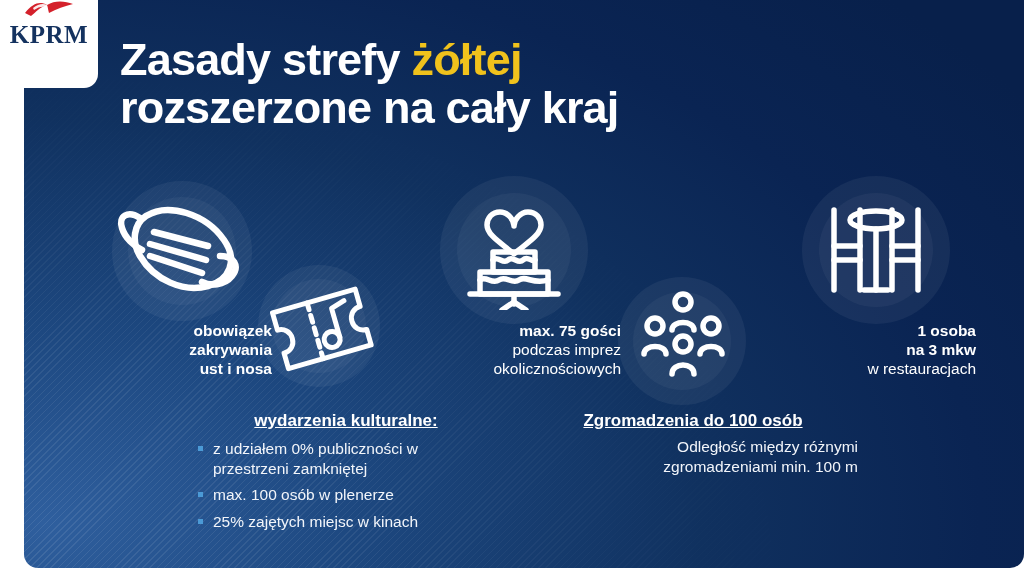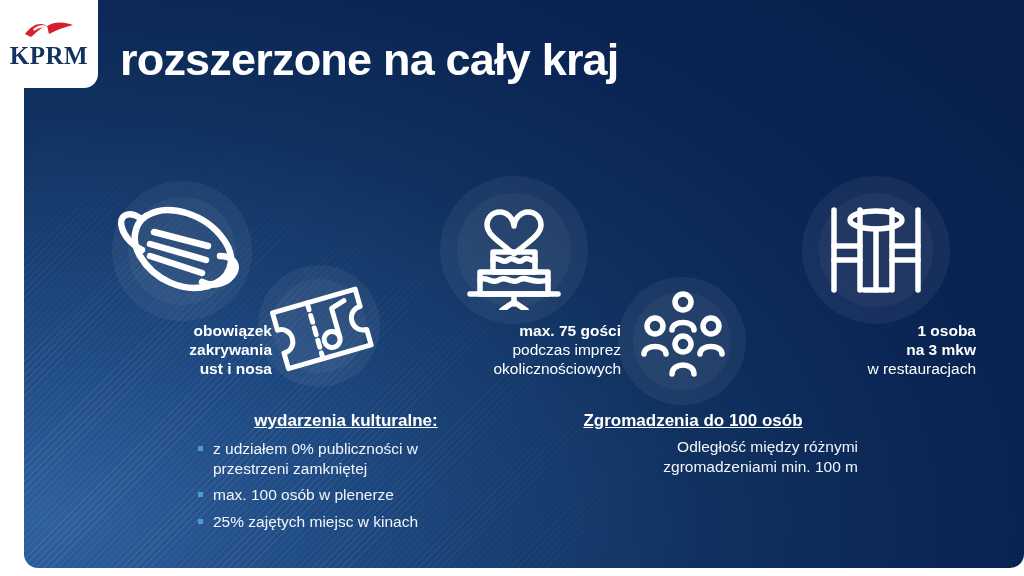--- a/index.html
+++ b/index.html
@@ -23,21 +23,21 @@
       rgba(0,0,0,0) 1px, rgba(0,0,0,0) 5px);
     -webkit-mask-image:radial-gradient(95% 110% at 0% 100%, rgba(0,0,0,1) 0%, rgba(0,0,0,.85) 30%, rgba(0,0,0,.25) 62%, rgba(0,0,0,0) 85%);
             mask-image:radial-gradient(95% 110% at 0% 100%, rgba(0,0,0,1) 0%, rgba(0,0,0,.85) 30%, rgba(0,0,0,.25) 62%, rgba(0,0,0,0) 85%);
     pointer-events:none;
   }
 
   
   .logo-box{
     position:absolute;left:0;top:0;width:98px;height:88px;background:#ffffff;
     border-radius:0 0 14px 0;z-index:6;
-    display:flex;flex-direction:column;align-items:center;justify-content:center;
+    display:flex;flex-direction:column;align-items:center;
   }
   .logo-flag{width:52px;height:20px;margin-bottom:2px;}
   .logo-text{
     font-family:"Liberation Serif",serif;font-size:25px;font-weight:700;
     color:#14325f;letter-spacing:.5px;line-height:1;
   }
 
   
   .headline{
     position:absolute;left:120px;top:36px;width:800px;z-index:5;
@@ -81,20 +81,21 @@
   <div class="logo-box">
     <svg class="logo-flag" viewBox="0 0 52 20">
       <path d="M2 13 C10 3, 17 1, 24 5 C17 7, 13 12, 8 16 Z" fill="#d4212b"></path>
       <path d="M24 5 C32 0, 42 1, 50 4 C42 6, 33 9, 26 13 C25 10, 25 7, 24 5 Z" fill="#d4212b"></path>
       <path d="M10 8 C15 4, 20 3, 24 5 L23 7 C19 6, 15 7, 11 10 Z" fill="#ffffff" opacity="0.9"></path>
     </svg>
     <div class="logo-text">KPRM</div>
   </div>
 
   <div class="headline">
+    <div><span>Zasady strefy </span><span class="hl-yellow">żółtej</span></div>
     <div>rozszerzone na cały kraj</div>
   </div>
 
   <div class="bubble" style="left:112px;top:181px;width:140px;height:140px;"></div>
   <div class="bubble inner" style="left:128px;top:197px;width:108px;height:108px;"></div>
   <div class="iconwrap" style="left:110px;top:194px;">
     <svg width="140" height="112" viewBox="0 0 140 112">
       <g fill="none" stroke="#ffffff" stroke-width="6.5" stroke-linecap="round" stroke-linejoin="round">
         <path d="M30 24 C18 16, 8 22, 12 34 C15 44, 24 52, 32 56"></path>
         <path d="M110 62 C124 62, 130 72, 122 82 C114 92, 100 92, 92 88"></path>

